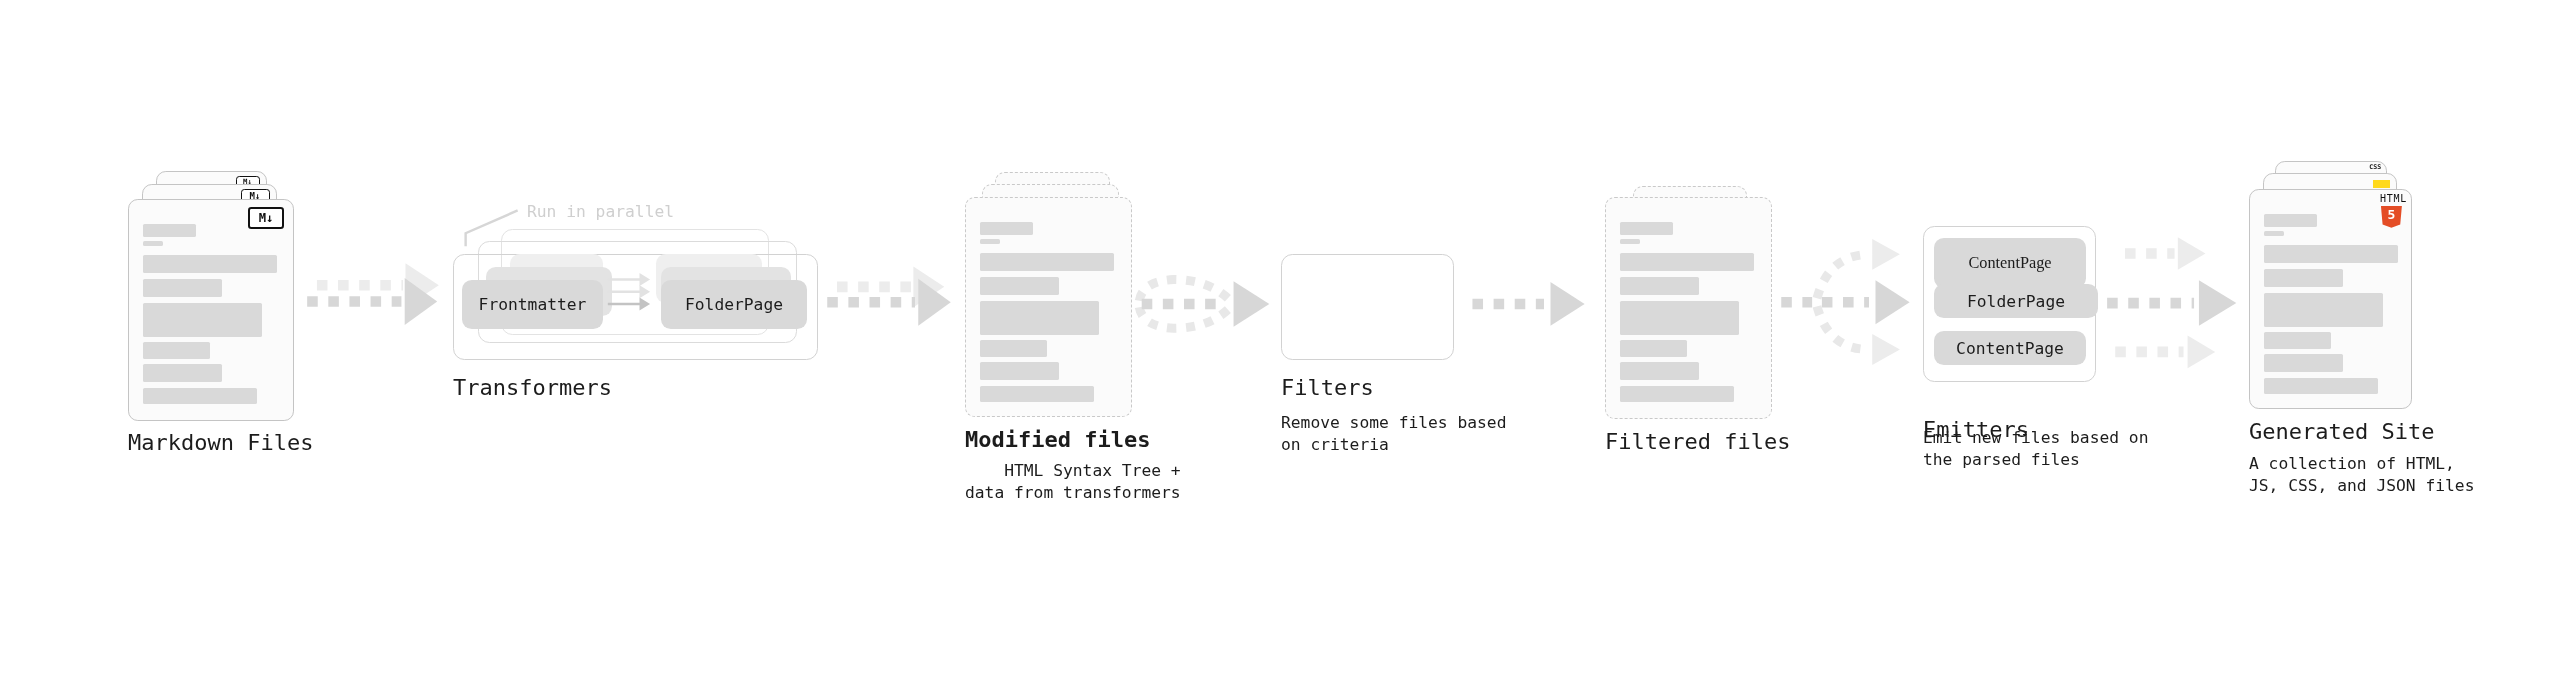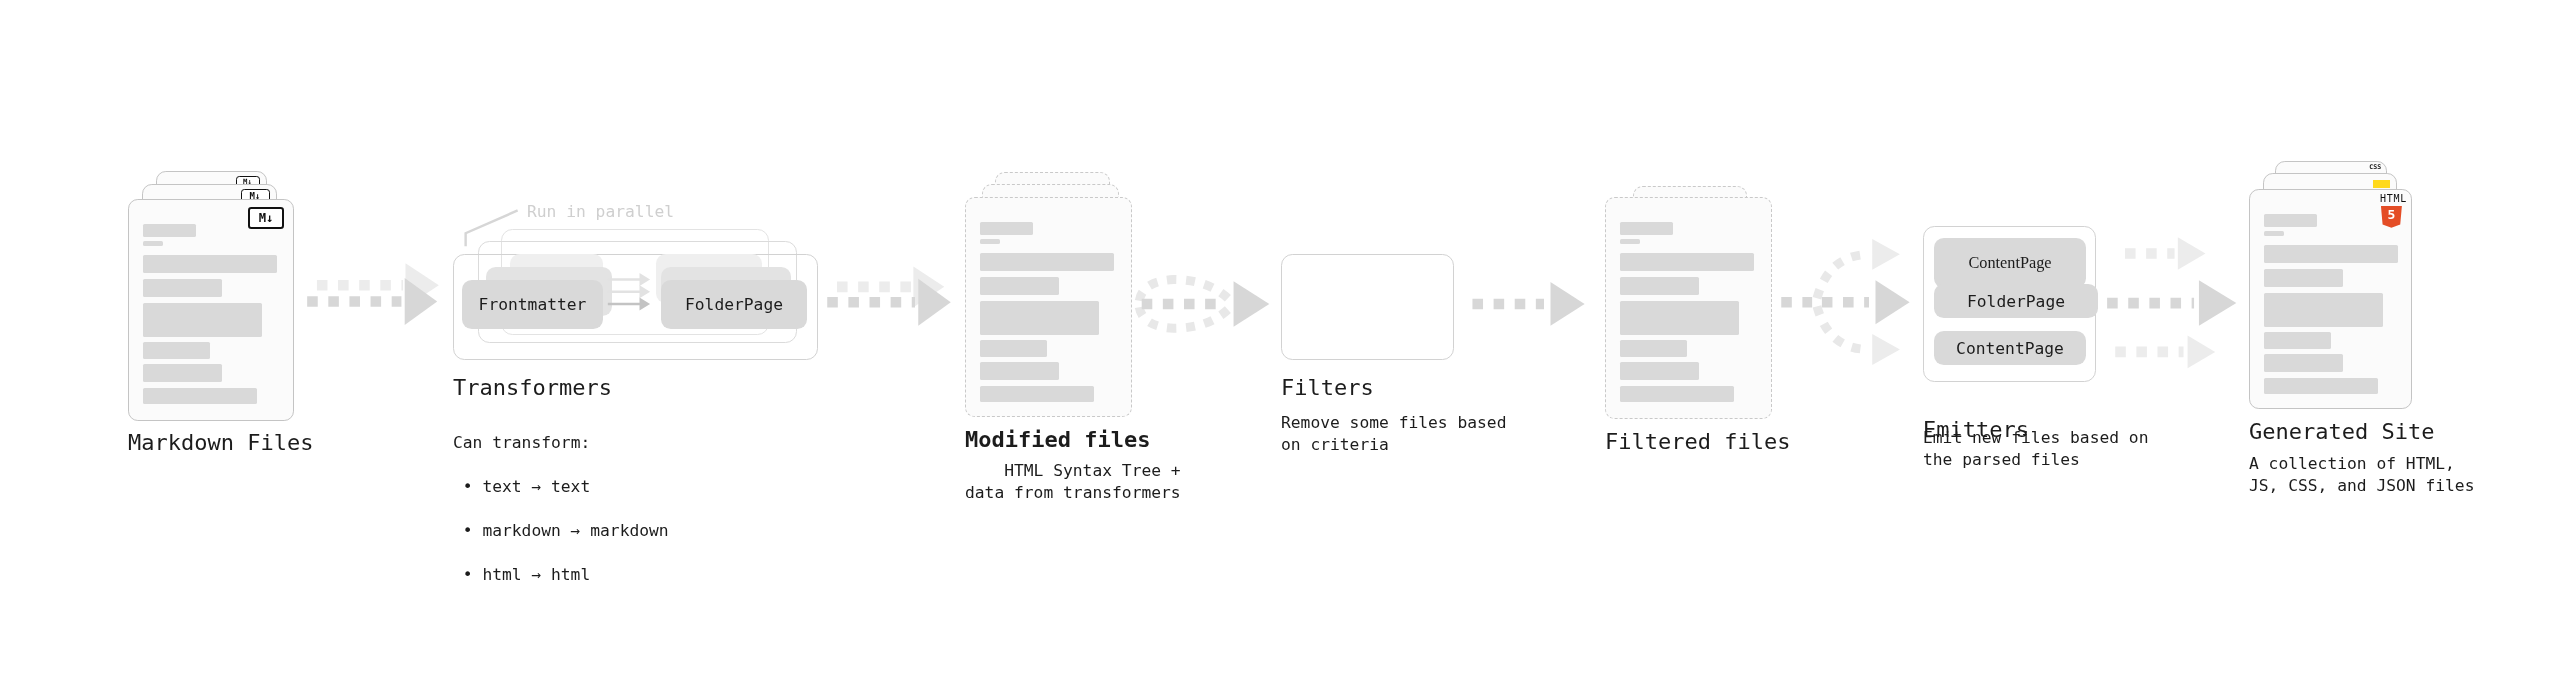--- a/index.html
+++ b/index.html
@@ -91,28 +91,20 @@
   <div class="btn l3" style="left:510px;top:254px;width:93px;height:49px;z-index:2;"></div>
   <div class="btn l2" style="left:486px;top:267px;width:126px;height:49px;z-index:3;"></div>
   <div class="btn" style="left:462px;top:280px;width:141px;height:49px;z-index:4;">Frontmatter</div>
 
   <div class="btn l3" style="left:656px;top:254px;width:106px;height:49px;z-index:2;"></div>
   <div class="btn l2" style="left:661px;top:267px;width:130px;height:49px;z-index:3;"></div>
   <div class="btn" style="left:661px;top:280px;width:146px;height:49px;z-index:4;">FolderPage</div>
 
   <div class="note" style="left:527px;top:202px;">Run in parallel</div>
   <div class="label" style="left:453px;top:375px;">Transformers</div>
-  <div class="desc" style="left:453px;top:410px;">
-    <span>Can transform:</span>
-    <ul class="bullets">
-      <li>• text → text</li>
-      <li>• markdown → markdown</li>
-      <li>• html → html</li>
-    </ul>
-  </div>
 
   <div class="doc dashed" style="left:995px;top:172px;width:115px;height:65px;z-index:1;"></div>
   <div class="doc dashed" style="left:982px;top:184px;width:137px;height:73px;z-index:2;"></div>
   <div class="doc dashed" style="left:965px;top:197px;width:167px;height:220px;z-index:3;">
     <div class="bars">
         <i class="b1"></i>
         <i class="b2"></i>
         <i class="b3"></i>
         <i class="b4"></i>
         <i class="b5"></i>

